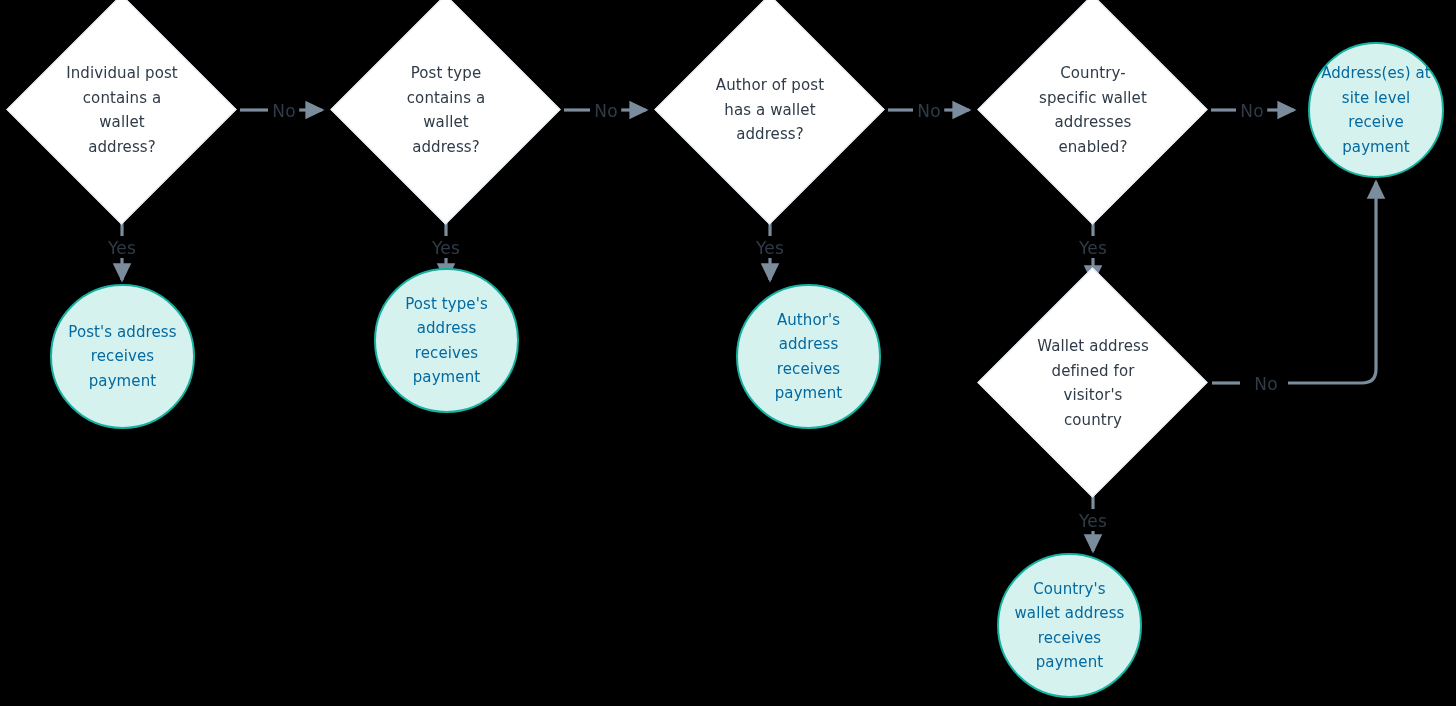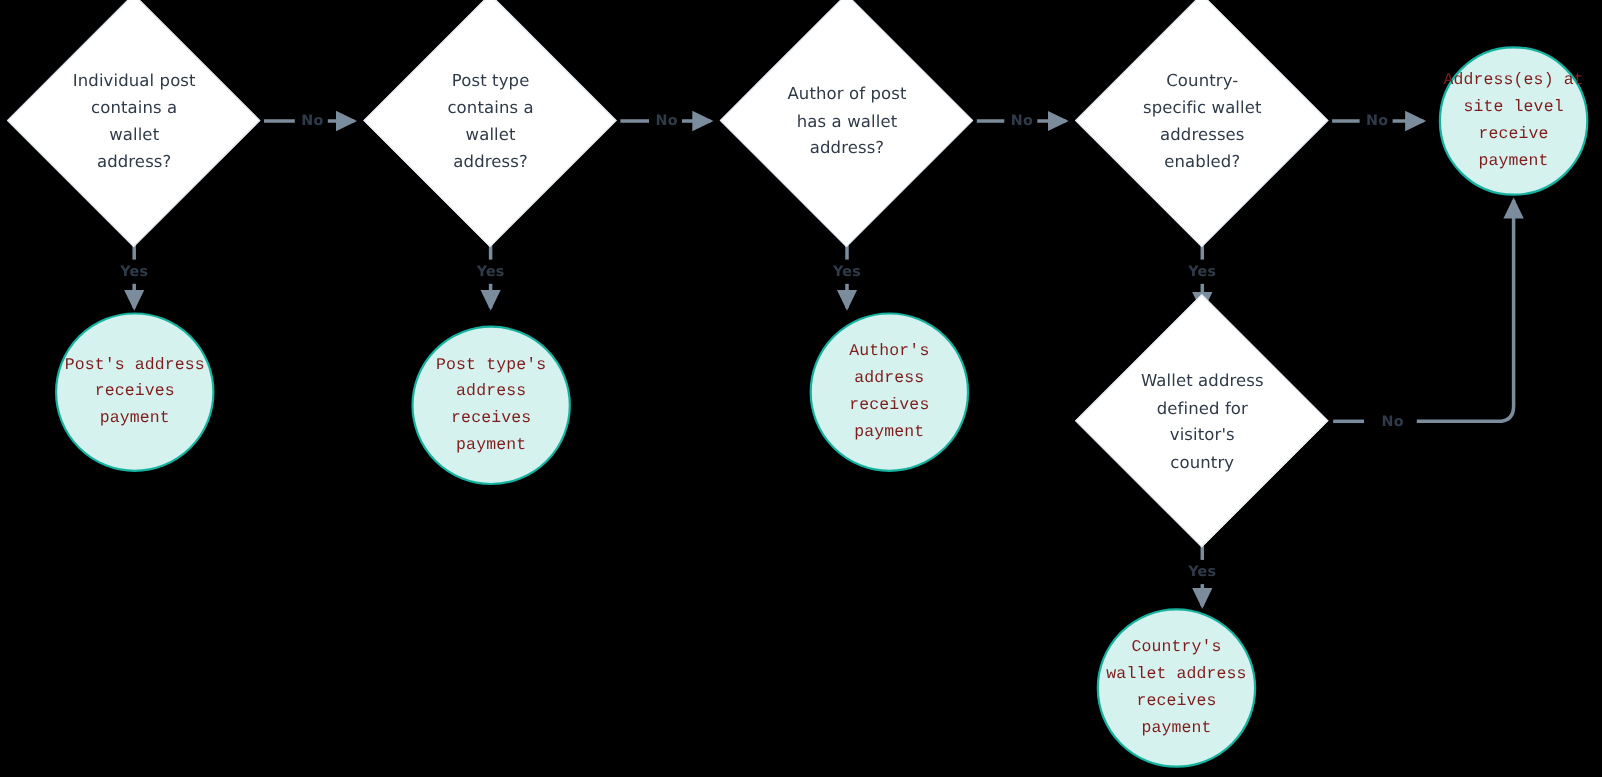--- a/index.html
+++ b/index.html
@@ -60,40 +60,38 @@
   .circle {
     position: absolute;
     border-radius: 50%;
     background: #d6f2ee;
     border: 2.5px solid #16b2a0;
     box-sizing: border-box;
     display: flex;
     align-items: center;
     justify-content: center;
     text-align: center;
-    color: #7f1d1d;
+    color: #0369a1;
     font-size: 15px;
     line-height: 24.5px;
     letter-spacing: 0.1px;
     white-space: pre-line;
-    font-family: Liberation Mono, monospace;
   }
 
   
   .edge-label {
     position: absolute;
     color: #2f3b48;
-    font-size: 13px;
+    font-size: 17px;
     line-height: 16px;
     letter-spacing: 0.2px;
     transform: translate(-50%, -50%);
     background: #000000;
     padding: 0 3px;
     white-space: nowrap;
-    font-weight: bold;
   }
 </style>
 </head>
 <body>
 
 <div id="canvas">
 
   <svg id="edges" viewBox="0 0 1456 706" xmlns="http://www.w3.org/2000/svg">
     <defs>
       <marker id="arrowhead" markerWidth="7" markerHeight="7" refX="5.2" refY="3.5" orient="auto" markerUnits="strokeWidth">
@@ -174,21 +172,21 @@
     <div class="diamond-label">Wallet address
 defined for
 visitor's
 country</div>
   </div>
 
   <div class="circle" style="left:50px; top:284px; width:145px; height:145px;">Post's address
 receives
 payment</div>
 
-  <div class="circle" style="left:374px; top:296px; width:145px; height:145px;">Post type's
+  <div class="circle" style="left:374px; top:268px; width:145px; height:145px;">Post type's
 address
 receives
 payment</div>
 
   <div class="circle" style="left:736px; top:284px; width:145px; height:145px;">Author's
 address
 receives
 payment</div>
 
   <div class="circle" style="left:1308px; top:42px; width:136px; height:136px;">Address(es) at

